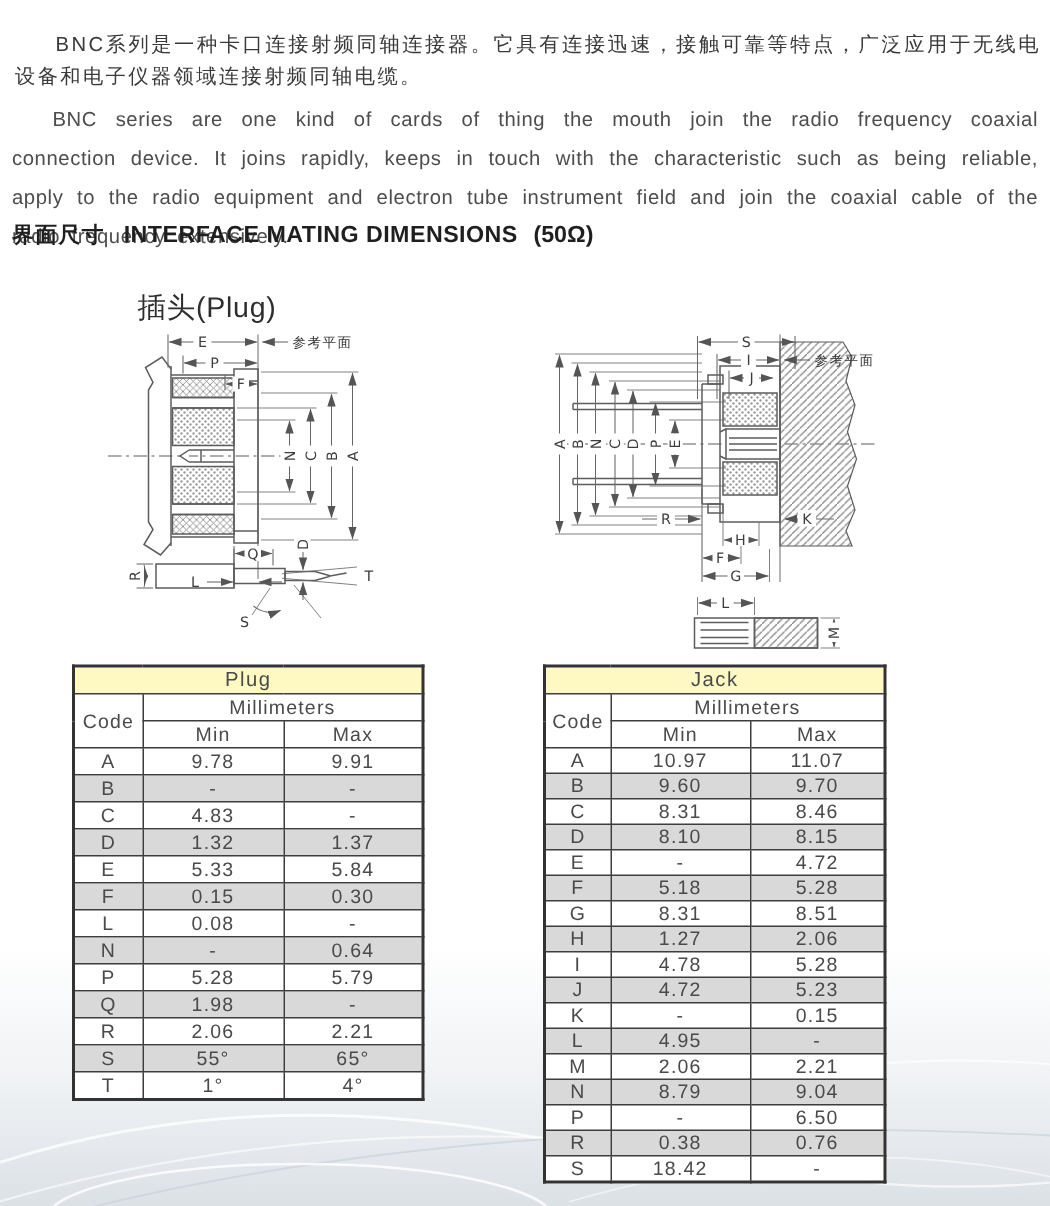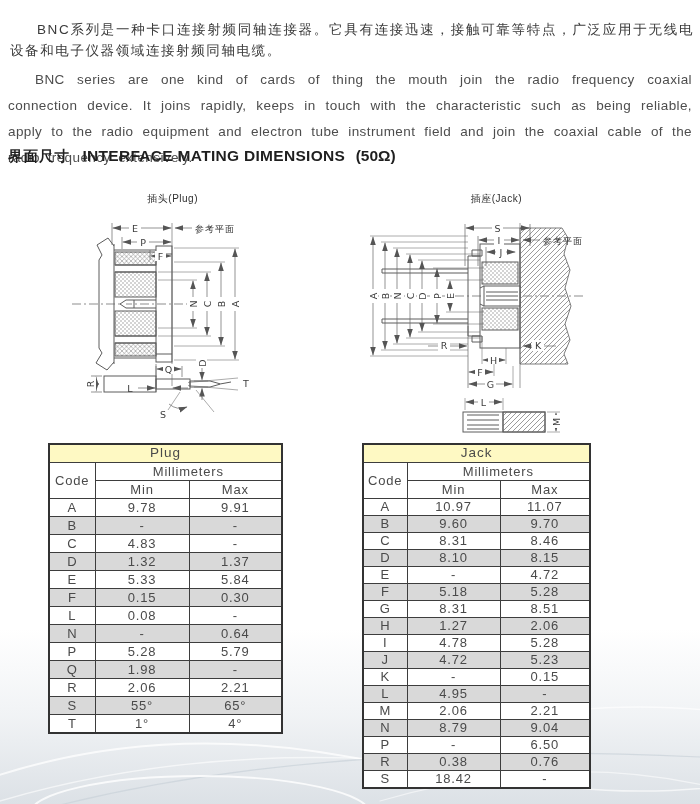--- a/index.html
+++ b/index.html
@@ -24,22 +24,22 @@
   .heading{
     position:absolute;top:147px;left:8px;z-index:2;
     font-weight:bold;color:#1f1f1f;white-space:nowrap;
   }
   .heading .cn{font-size:14.5px;letter-spacing:1px;}
   .heading .en{font-size:15.5px;margin-left:8px;letter-spacing:0.3px;}
   .heading .ohm{font-size:15.5px;margin-left:6px;}
   
   .diagrams{position:absolute;top:188px;left:0;width:700px;height:252px;z-index:2;}
   .diag-title{
-    position:absolute;top:4px;width:120px;text-align:right;
-    font-size:10px;color:#2e2e2e;letter-spacing:0.5px;
+    position:absolute;top:4px;width:120px;text-align:center;
+    font-size:19px;color:#2e2e2e;letter-spacing:0.5px;
   }
   .plug-title{left:78px;}
   .jack-title{left:402px;}
   .diag-svg{position:absolute;top:28px;}
   .plug-svg{left:68px;}
   .jack-svg{left:368px;}
   .dim-label{font-family:"DejaVu Sans",sans-serif;font-size:9.5px;fill:#3c3c3c;}
   .cn-label{font-family:"DejaVu Sans",sans-serif;font-size:9px;fill:#333;letter-spacing:1px;}
   
   .tables{position:absolute;top:443px;left:0;width:700px;z-index:2;}
@@ -89,21 +89,20 @@
   <p class="intro-en">BNC series are one kind of cards of thing the mouth join the radio frequency coaxial connection device. It joins rapidly, keeps in touch with the characteristic such as being reliable, apply to the radio equipment and electron tube instrument field and join the coaxial cable of the radio frequency extensively.</p>
 
   <div class="heading">
     <span class="cn">界面尺寸</span>
     <span class="en">INTERFACE MATING DIMENSIONS</span>
     <span class="ohm">(50Ω)</span>
   </div>
 
   <div class="diagrams">
     <div class="diag-title plug-title">插头(Plug)</div>
-    <div class="diag-title jack-title">插座(Jack)</div>
 
     <svg class="diag-svg plug-svg" width="280" height="222" viewBox="0 0 280 222">
       <defs>
         <marker id="pAe" markerWidth="9" markerHeight="7" refX="8.2" refY="3.5" orient="auto" markerUnits="userSpaceOnUse">
           <path d="M0,0.7 L8.6,3.5 L0,6.3 Z" fill="#555"></path>
         </marker>
         <marker id="pAs" markerWidth="9" markerHeight="7" refX="8.2" refY="3.5" orient="auto-start-reverse" markerUnits="userSpaceOnUse">
           <path d="M0,0.7 L8.6,3.5 L0,6.3 Z" fill="#555"></path>
         </marker>
         <pattern id="pKnurl" width="4.5" height="4.5" patternUnits="userSpaceOnUse">

